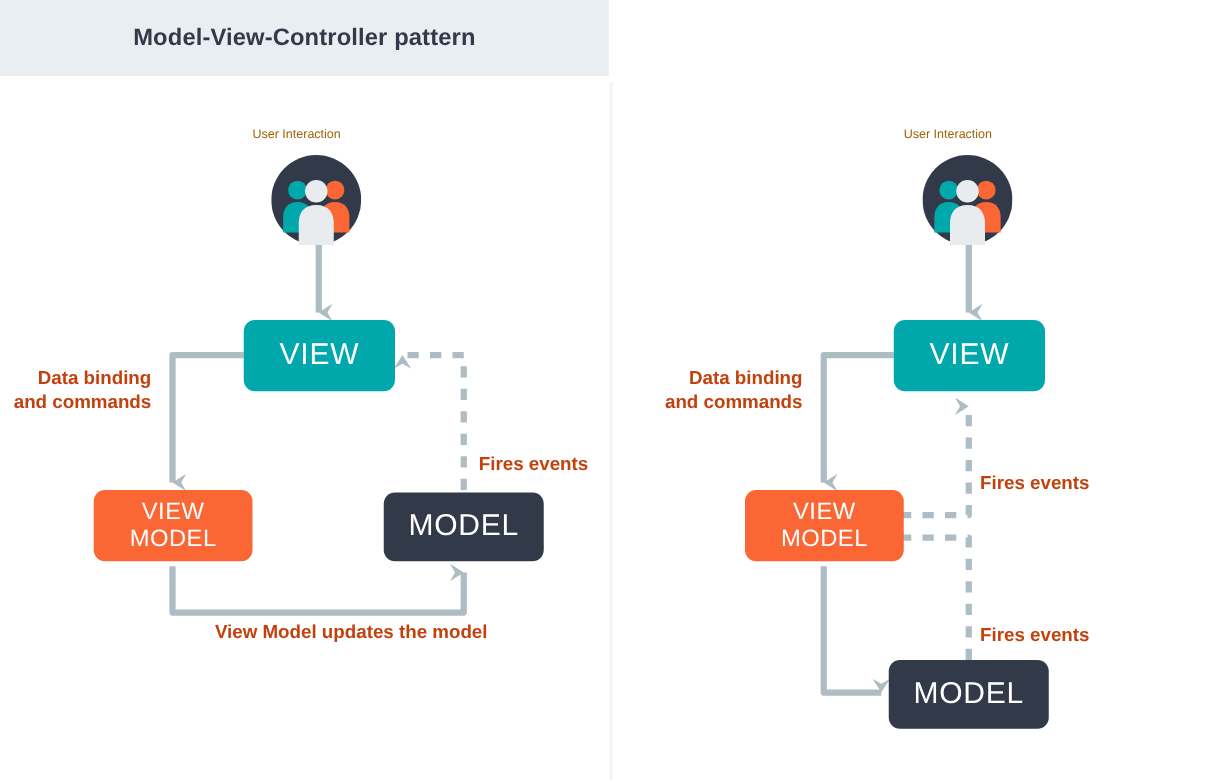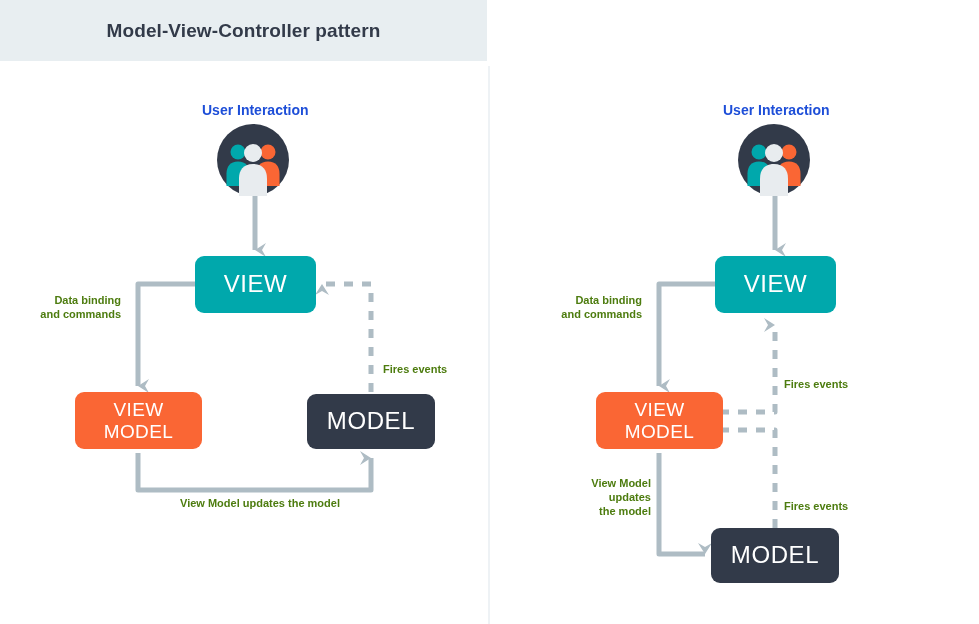--- a/index.html
+++ b/index.html
@@ -26,21 +26,21 @@
   }
 
   
   .divider{
     position:absolute;left:488px;top:66px;width:2px;height:558px;
     background:#eef2f5;
   }
 
   
   .cap-user{
-    position:absolute;font-size:14px;font-weight:700;color:#1d4ed8;
+    position:absolute;font-size:10px;font-weight:400;color:#a16207;
     white-space:nowrap;
   }
 
   
   .persons{position:absolute;width:72px;height:72px;}
   .persons svg{display:block;width:72px;height:72px;}
 
   
   .box{
     position:absolute;
@@ -50,26 +50,26 @@
     text-align:center;line-height:1.12;
     box-sizing:border-box;
     z-index:5;
   }
   .box.view   {background:#00a8ac;font-size:24px;letter-spacing:.6px;}
   .box.vmodel {background:#fa6634;font-size:19px;letter-spacing:.4px;}
   .box.model  {background:#323a49;font-size:24px;letter-spacing:.6px;}
 
   
   .lbl{
-    position:absolute;font-size:11px;font-weight:700;color:#4d7c0f;
+    position:absolute;font-size:15px;font-weight:700;color:#c2410c;
     line-height:1.25;white-space:nowrap;
   }
   .lbl.r{text-align:right;}
   .lbl.l{text-align:left;}
-  .lbl.c{text-align:center;}
+  .lbl.c{text-align:right;}
 
   
   .wires{position:absolute;left:0;top:0;width:979px;height:624px;
          pointer-events:none;z-index:1;}
 </style>
 </head>
 <body>
 
 <div id="stage">
 
@@ -186,19 +186,14 @@
 
   <div class="lbl r" style="left:521px;top:294px;width:121px;">
     <span>Data binding</span><br>
     <span>and commands</span>
   </div>
 
   <div class="lbl l" style="left:784px;top:378px;">Fires events</div>
 
   <div class="lbl l" style="left:784px;top:500px;">Fires events</div>
 
-  <div class="lbl r" style="left:511px;top:477px;width:140px;">
-    <span>View Model</span><br>
-    <span>updates</span><br>
-    <span>the model</span>
-  </div>
 
 </div>
 
 </body></html>

